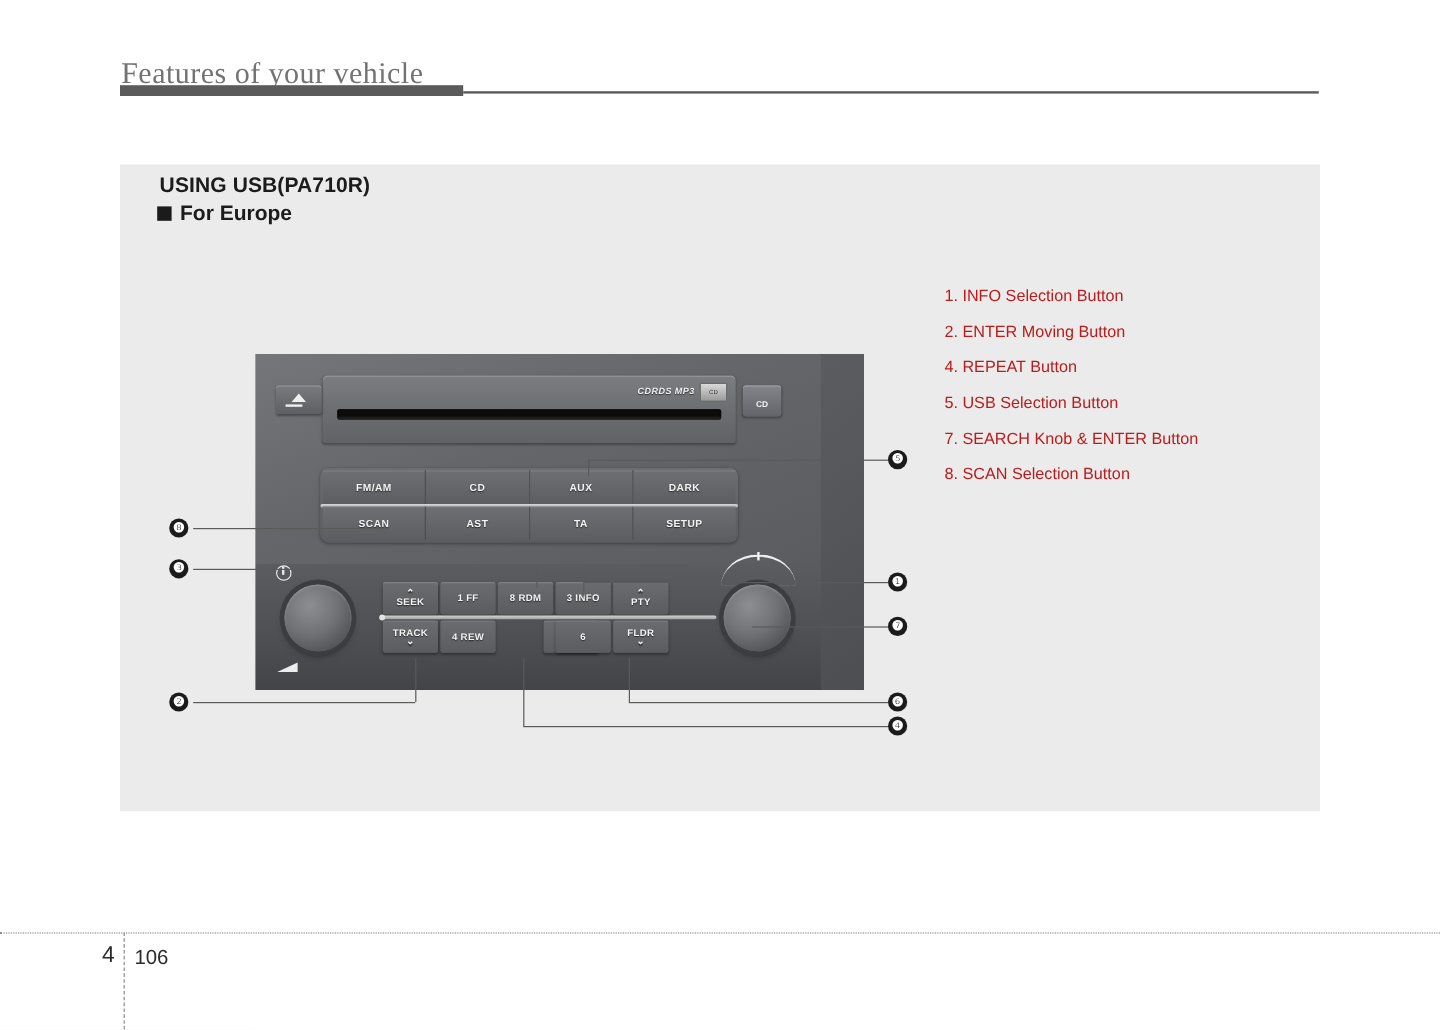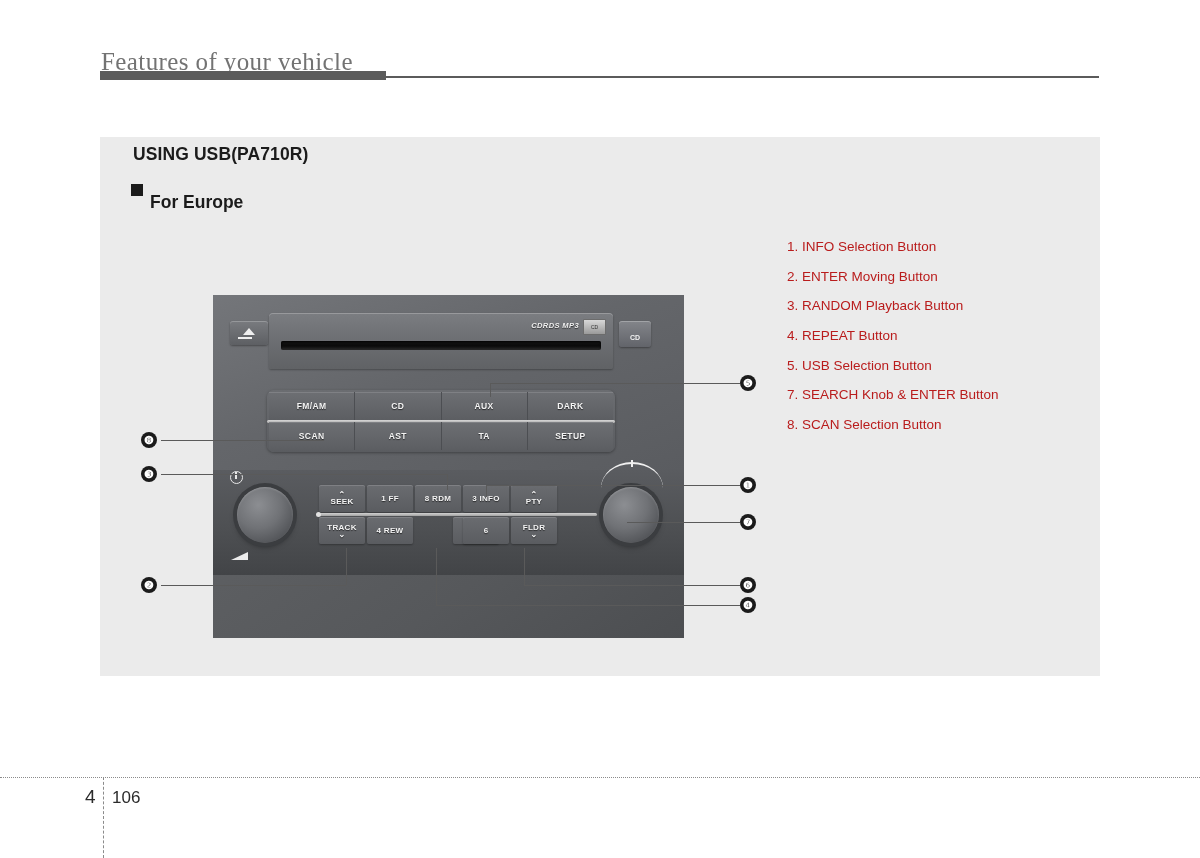--- a/index.html
+++ b/index.html
@@ -70,21 +70,20 @@
   #subsection-bullet {
     width: 12px; height: 12px;
     background: #1b1b1b;
     display: inline-block;
   }
   #subsection-label {
     font-size: 17.5px;
     font-weight: bold;
     color: #1b1b1b;
     white-space: nowrap;
-    margin-top: 25px;
   }
 
   
   #legend-list {
     position: absolute;
     left: 687px; top: 103px;
     width: 300px;
   }
   .legend-item {
     font-size: 13.5px;
@@ -92,22 +91,23 @@
     line-height: 14px;
     margin-bottom: 15.7px;
     white-space: nowrap;
   }
   .legend-num { display: inline-block; width: 15px; }
 
   
   #radio-unit {
     position: absolute;
     left: 113px; top: 158px;
-    width: 471px; height: 343px;
+    width: 471px; height: 280px;
     background: linear-gradient(145deg,#6f7174 0%, #5e6063 35%, #56585b 70%, #4c4e51 100%);
+    padding-left: 36px;
   }
   #radio-upper {
     position: absolute;
     left: 0; top: 0; width: 471px; height: 175px;
     background: linear-gradient(160deg,#74767a 0%, #64666a 45%, #5a5c60 100%);
   }
   #radio-lower {
     position: absolute;
     left: 0; top: 175px; width: 471px; height: 105px;
     background: linear-gradient(180deg,#5a5c60 0%, #4e5053 55%, #424447 100%);
@@ -387,23 +387,20 @@
     <span id="subsection-bullet"></span>
     <span id="subsection-label">For Europe</span>
   </div>
 
   <div id="legend-list">
     <div class="legend-item">
       <span class="legend-num">1.</span><span>INFO Selection Button</span>
     </div>
     <div class="legend-item">
       <span class="legend-num">2.</span><span>ENTER Moving Button</span>
-    </div>
-    <div class="legend-item">
-      <span class="legend-num">3.</span><span>RANDOM Playback Button</span>
     </div>
     <div class="legend-item">
       <span class="legend-num">4.</span><span>REPEAT Button</span>
     </div>
     <div class="legend-item">
       <span class="legend-num">5.</span><span>USB Selection Button</span>
     </div>
     <div class="legend-item">
       <span class="legend-num">7.</span><span>SEARCH Knob &amp; ENTER Button</span>
     </div>

